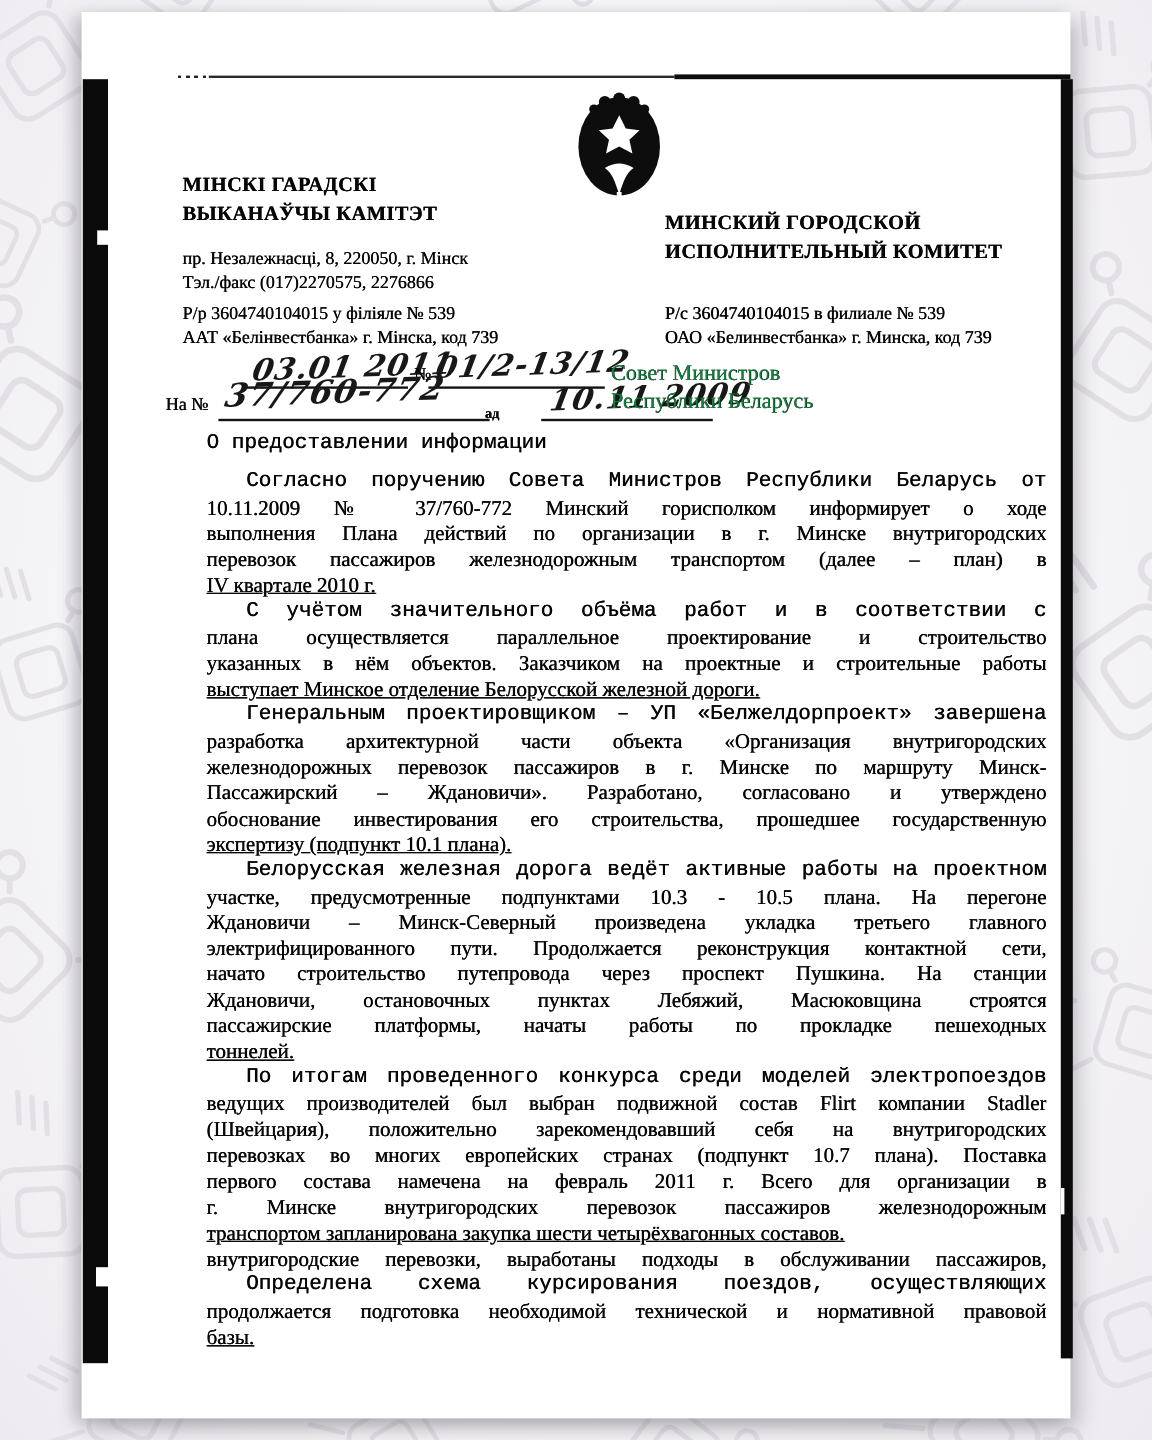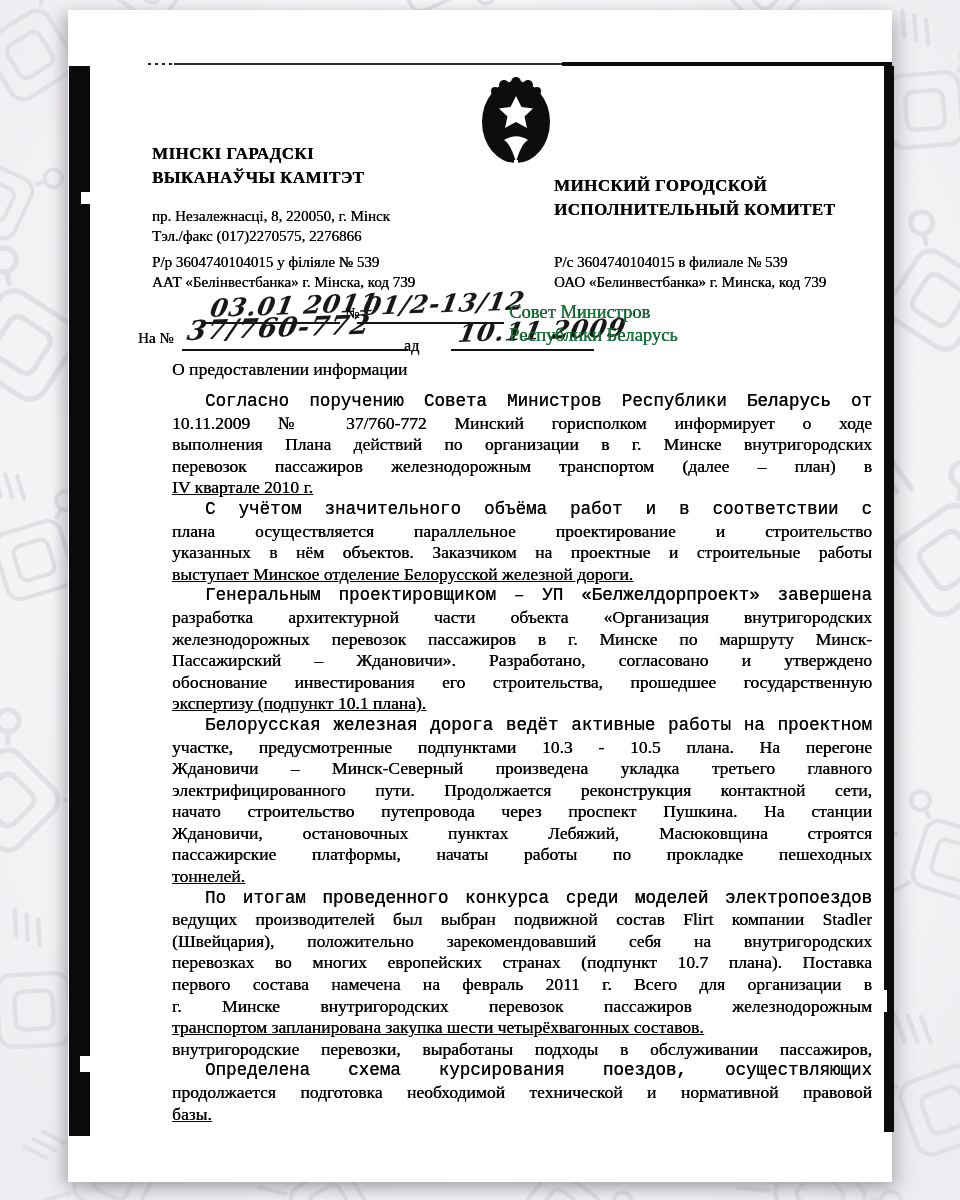--- a/index.html
+++ b/index.html
@@ -18,26 +18,26 @@
            background:repeating-linear-gradient(90deg,#222 0 3px,transparent 3px 7px);}
   .tl-thin{left:106px;top:53px;width:388px;height:1.5px;background:#2b2b2b;}
   .tl-thick{left:494px;top:52px;width:330px;height:3.5px;background:#0c0c0c;}
   
   .col{width:332px;text-align:left;color:#060606;}
   .org{font-size:17px;font-weight:bold;line-height:24px;letter-spacing:.4px;text-shadow:.3px 0 0 #000;}
   .addr{font-size:15px;line-height:20px;text-shadow:.3px 0 0 #000;}
   .bank{font-size:15px;line-height:20px;text-shadow:.3px 0 0 #000;}
   
   .lbl{font-size:15px;color:#0a0a0a;text-shadow:.3px 0 0 #000;}
-  .sm{font-size:16px;}
+  .sm{font-size:12px;font-weight:bold;}
   .hw{font-family:"DejaVu Serif",serif;font-style:italic;font-weight:bold;color:#181818;
       transform:skewX(-12deg) rotate(-2deg);transform-origin:left bottom;letter-spacing:1px;white-space:nowrap;}
   .rule{height:1.6px;background:#141414;}
   .addressee{font-size:18.5px;line-height:23px;color:#15803d;text-shadow:.35px 0 0 #000;white-space:nowrap;}
-  .subject{font-size:17.5px;color:#060606;text-shadow:.35px 0 0 #000;white-space:nowrap;}
+  .subject{font-size:17.5px;color:#060606;text-shadow:.35px 0 0 #000;white-space:nowrap;font-family:Liberation Mono, monospace;}
   
   .body-text{left:104px;top:381px;width:700px;color:#070707;}
   .bl{font-size:17.5px;line-height:21.6px;height:21.6px;overflow:hidden;
       text-align:justify;text-align-last:justify;text-shadow:.35px 0 0 #000;}
   .bl.ind{padding-left:33px;font-family:Liberation Mono, monospace;}
   .bl.end{text-align-last:left;text-decoration:underline;}
 </style>
 </head>
 <body>
 

